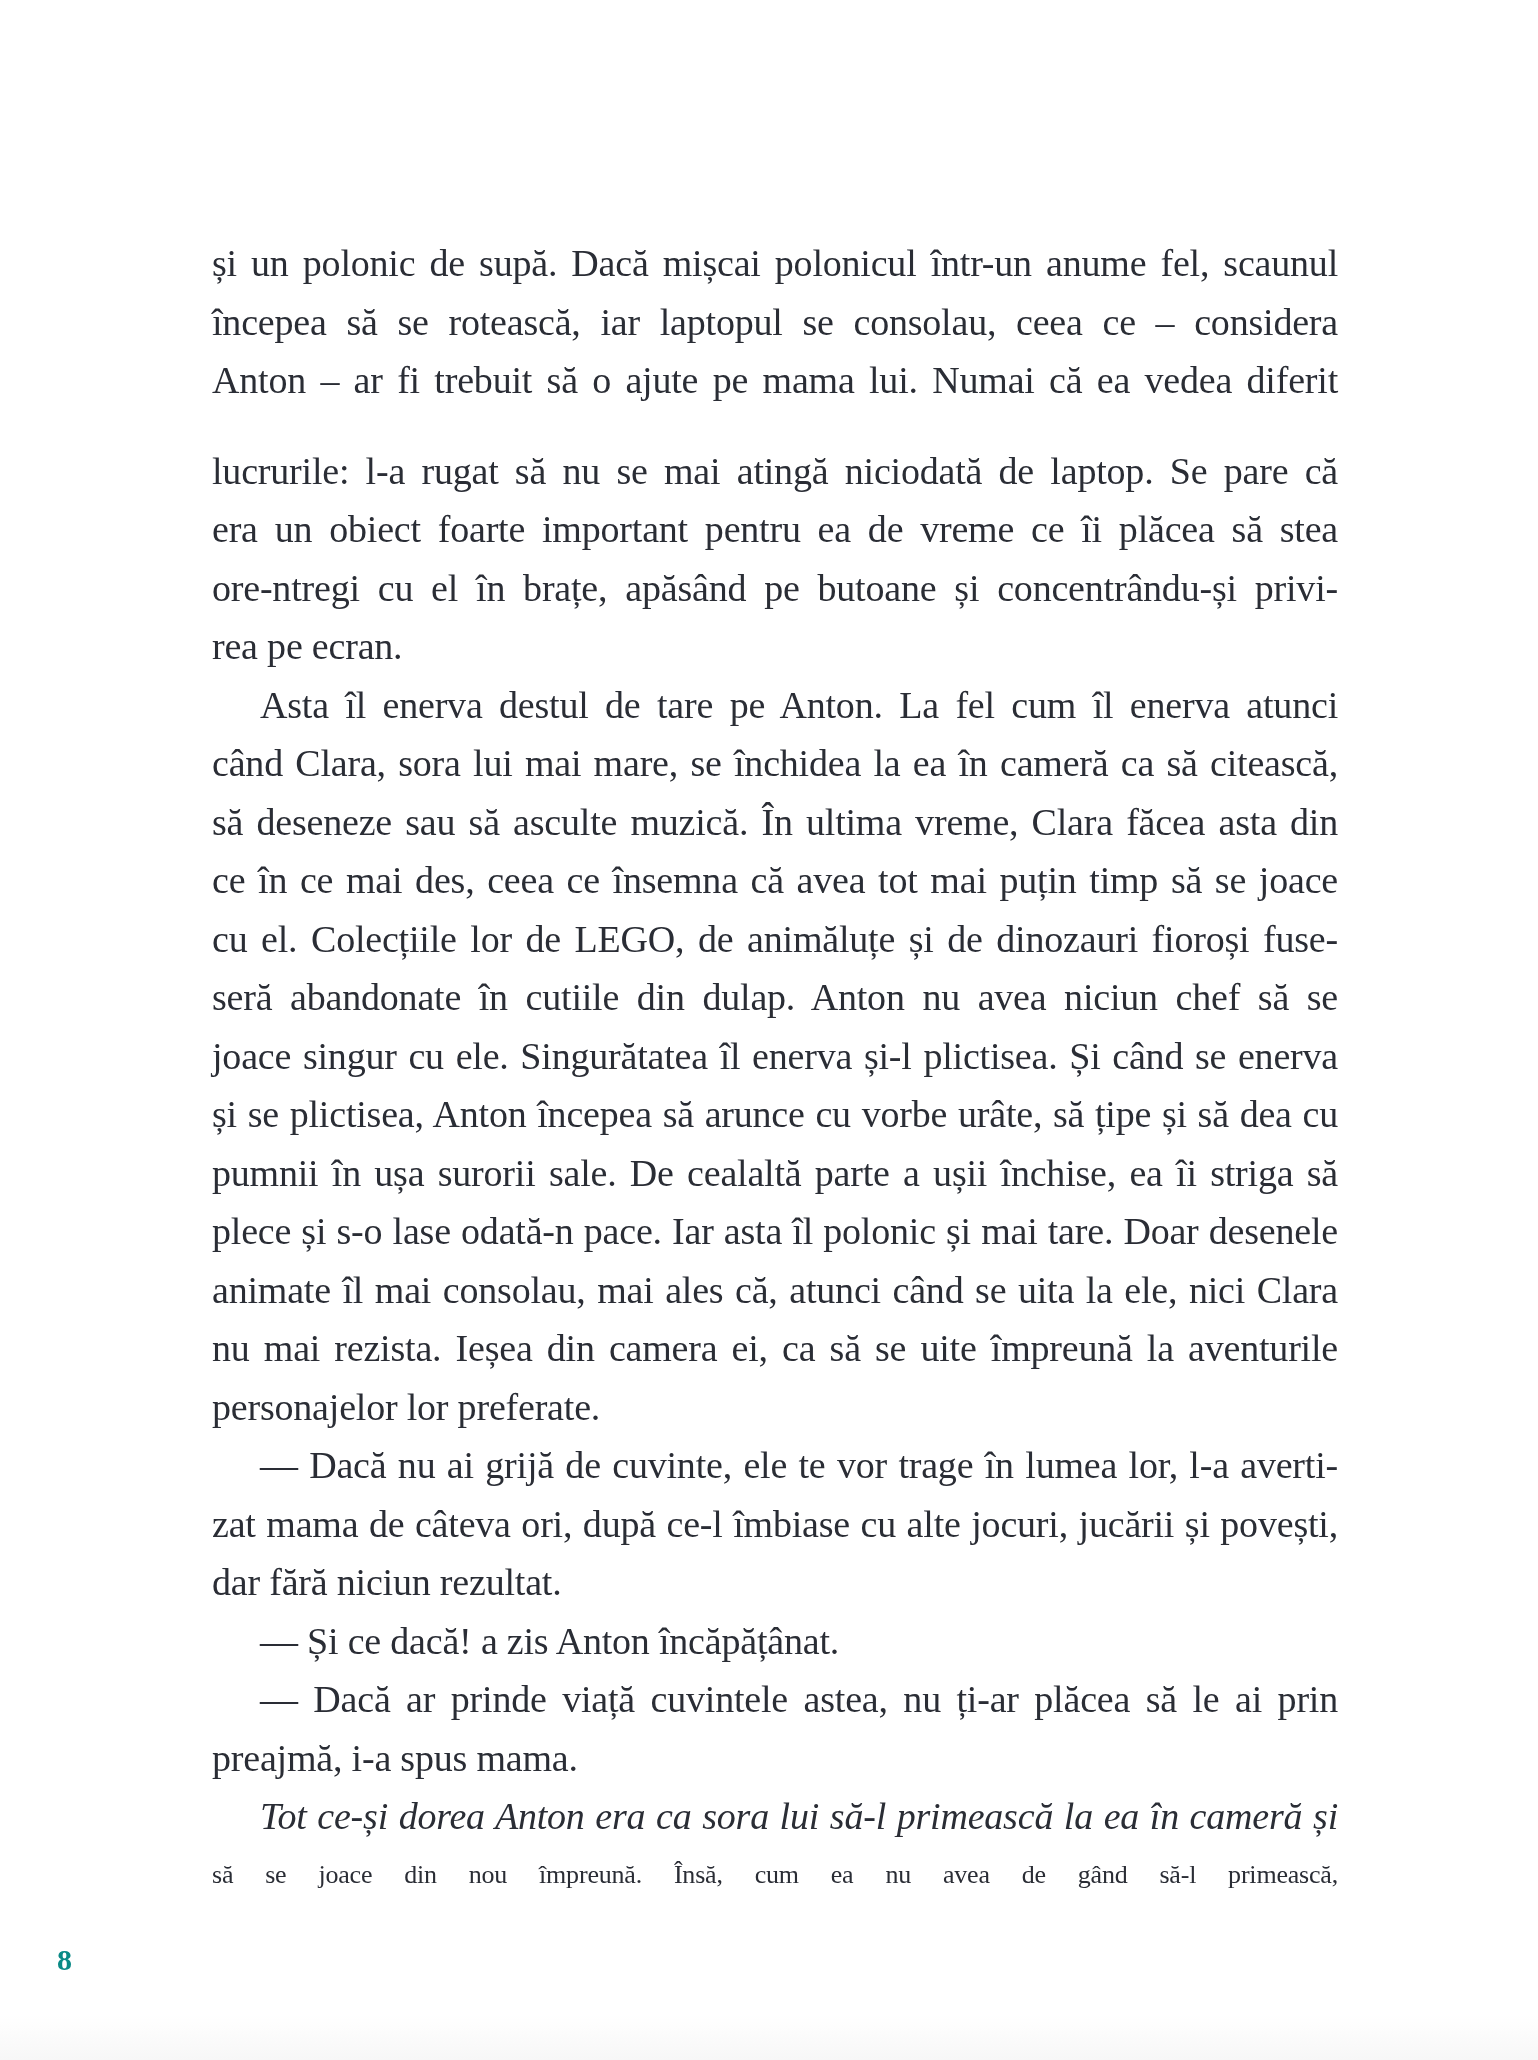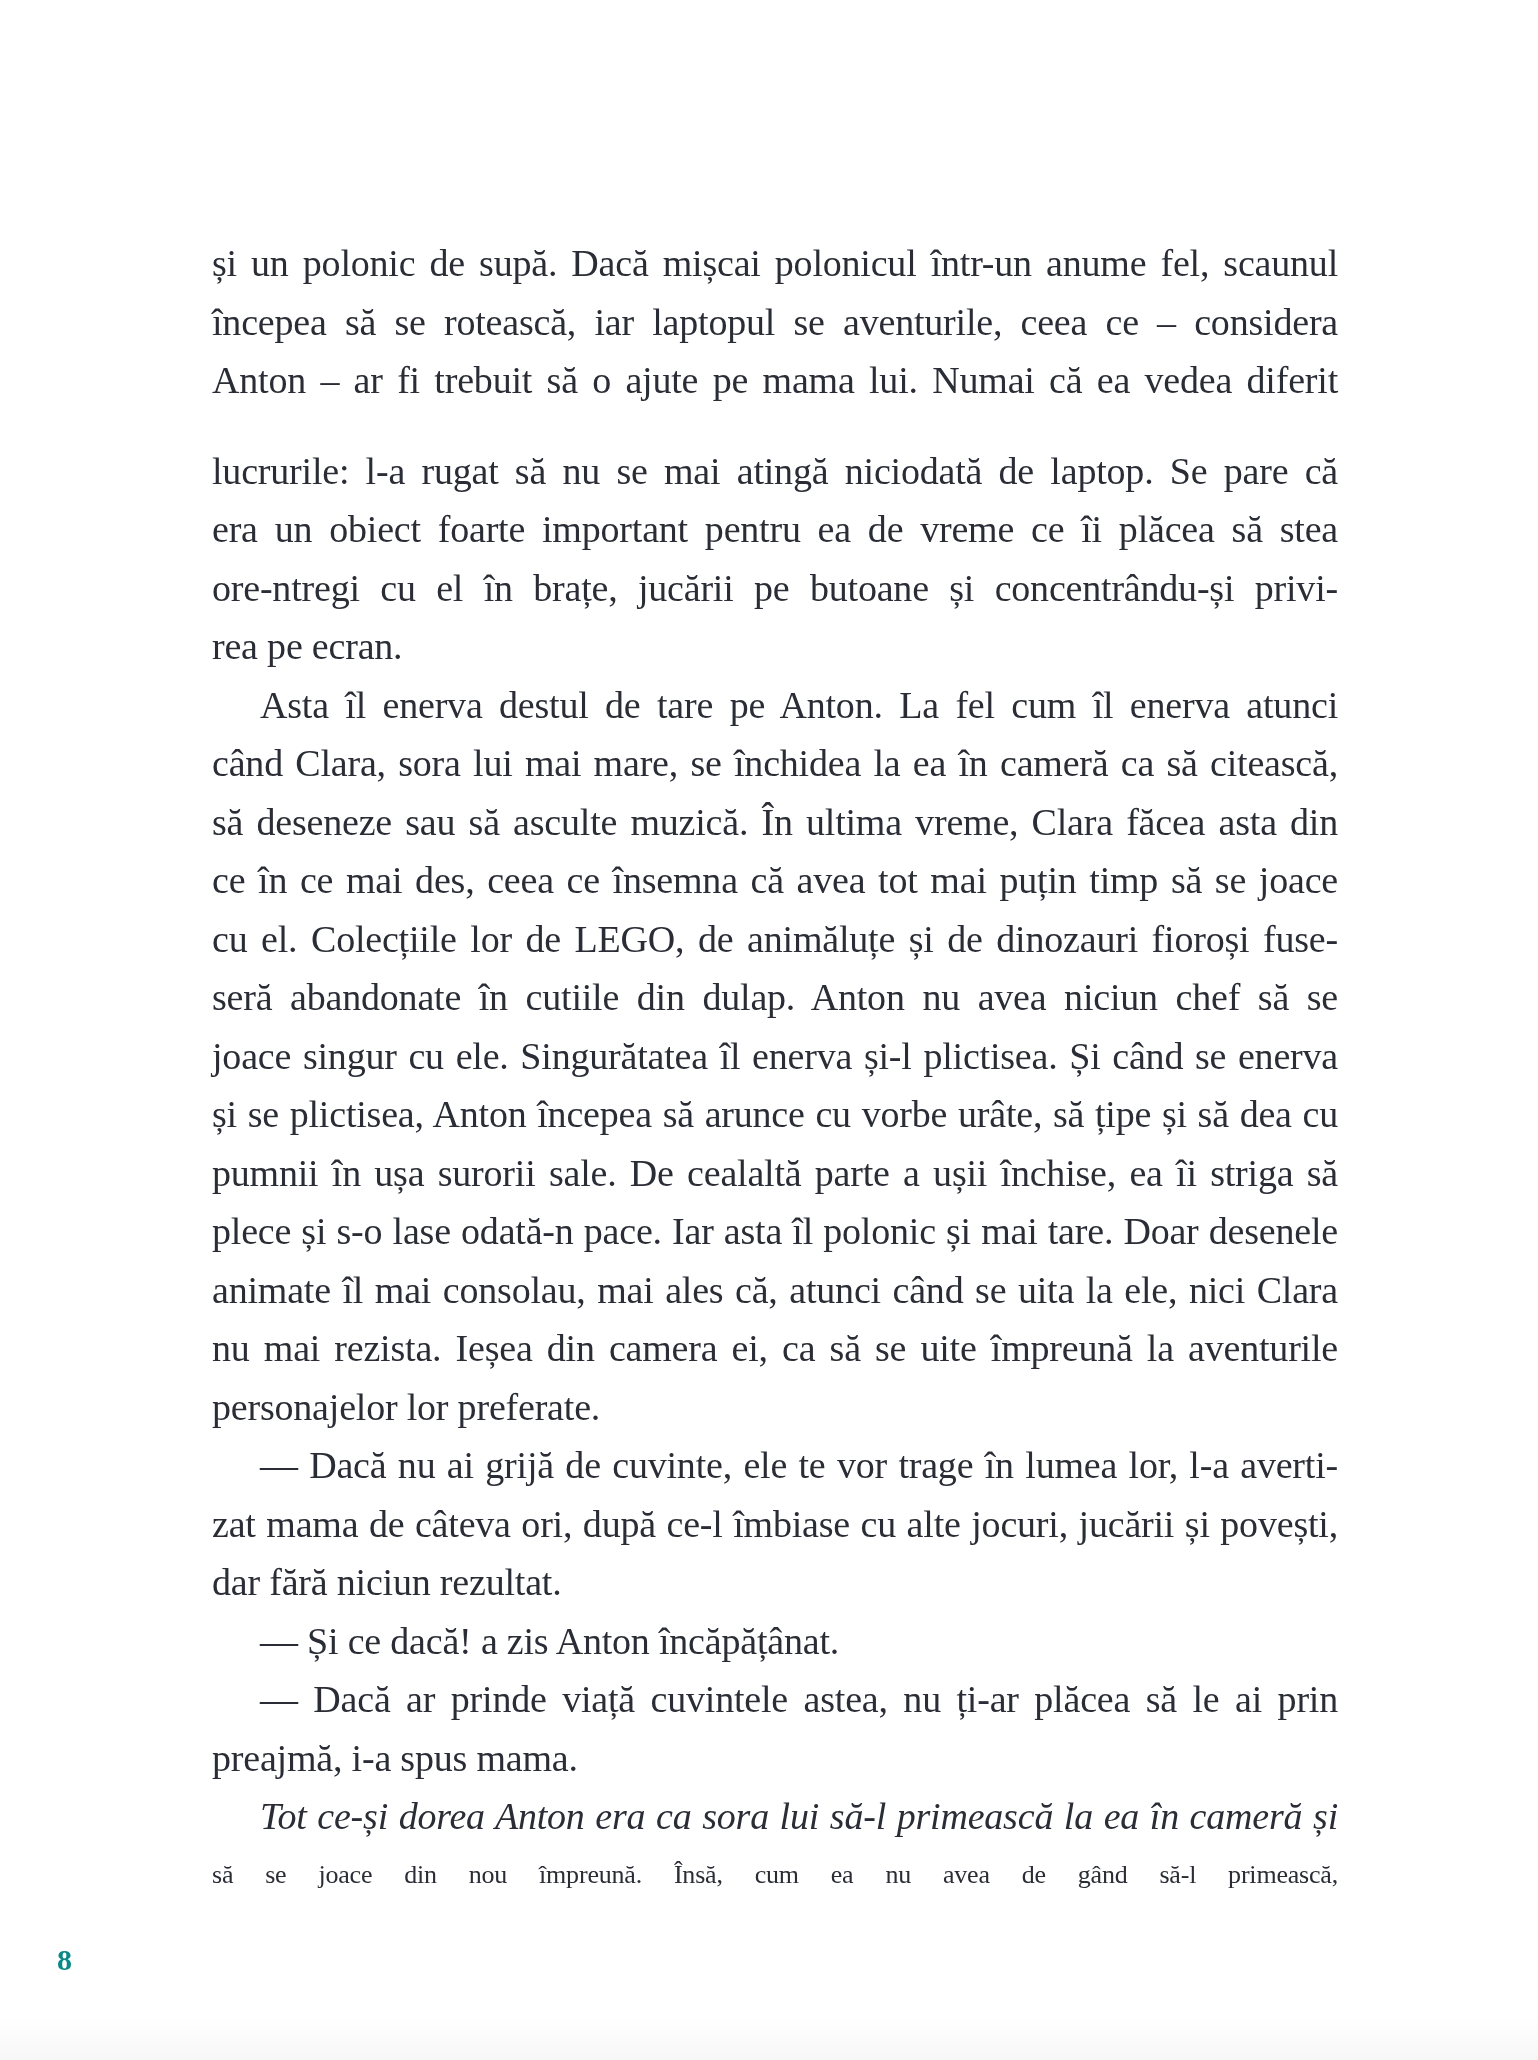--- a/index.html
+++ b/index.html
@@ -58,25 +58,25 @@
       color: #0a8a86;
     }
   </style>
 </head>
 <body>
 
 <div class="page">
   <div class="text-block" id="text-block" style="color: rgb(42, 45, 53);">
       <div class="paragraph">
         <span class="line" style="white-space: normal;">și un polonic de supă. Dacă mișcai polonicul într-un anume fel, scaunul</span>
-        <span class="line" style="white-space: normal;">începea să se rotească, iar laptopul se aventurile, ceea ce – considera</span>
+        <span class="line" style="white-space: normal;">începea să se rotească, iar laptopul se consolau, ceea ce – considera</span>
         <span class="line" style="white-space: normal;">Anton – ar fi trebuit să o ajute pe mama lui. Numai că ea vedea diferit</span>
         <span class="line" style="white-space: normal; margin-top: 32px;">lucrurile: l-a rugat să nu se mai atingă niciodată de laptop. Se pare că</span>
         <span class="line" style="white-space: normal;">era un obiect foarte important pentru ea de vreme ce îi plăcea să stea</span>
-        <span class="line" style="white-space: normal;">ore-ntregi cu el în brațe, jucării pe butoane și concentrându-și privi-</span>
+        <span class="line" style="white-space: normal;">ore-ntregi cu el în brațe, apăsând pe butoane și concentrându-și privi-</span>
         <span class="line last" style="white-space: normal;">rea pe ecran.</span>
       </div>
       <div class="paragraph">
         <span class="line indent" style="white-space: normal;">Asta îl enerva destul de tare pe Anton. La fel cum îl enerva atunci</span>
         <span class="line" style="white-space: normal;">când Clara, sora lui mai mare, se închidea la ea în cameră ca să citească,</span>
         <span class="line" style="white-space: normal;">să deseneze sau să asculte muzică. În ultima vreme, Clara făcea asta din</span>
         <span class="line" style="white-space: normal;">ce în ce mai des, ceea ce însemna că avea tot mai puțin timp să se joace</span>
         <span class="line" style="white-space: normal;">cu el. Colecțiile lor de LEGO, de animăluțe și de dinozauri fioroși fuse-</span>
         <span class="line" style="white-space: normal;">seră abandonate în cutiile din dulap. Anton nu avea niciun chef să se</span>
         <span class="line" style="white-space: normal;">joace singur cu ele. Singurătatea îl enerva și-l plictisea. Și când se enerva</span>

